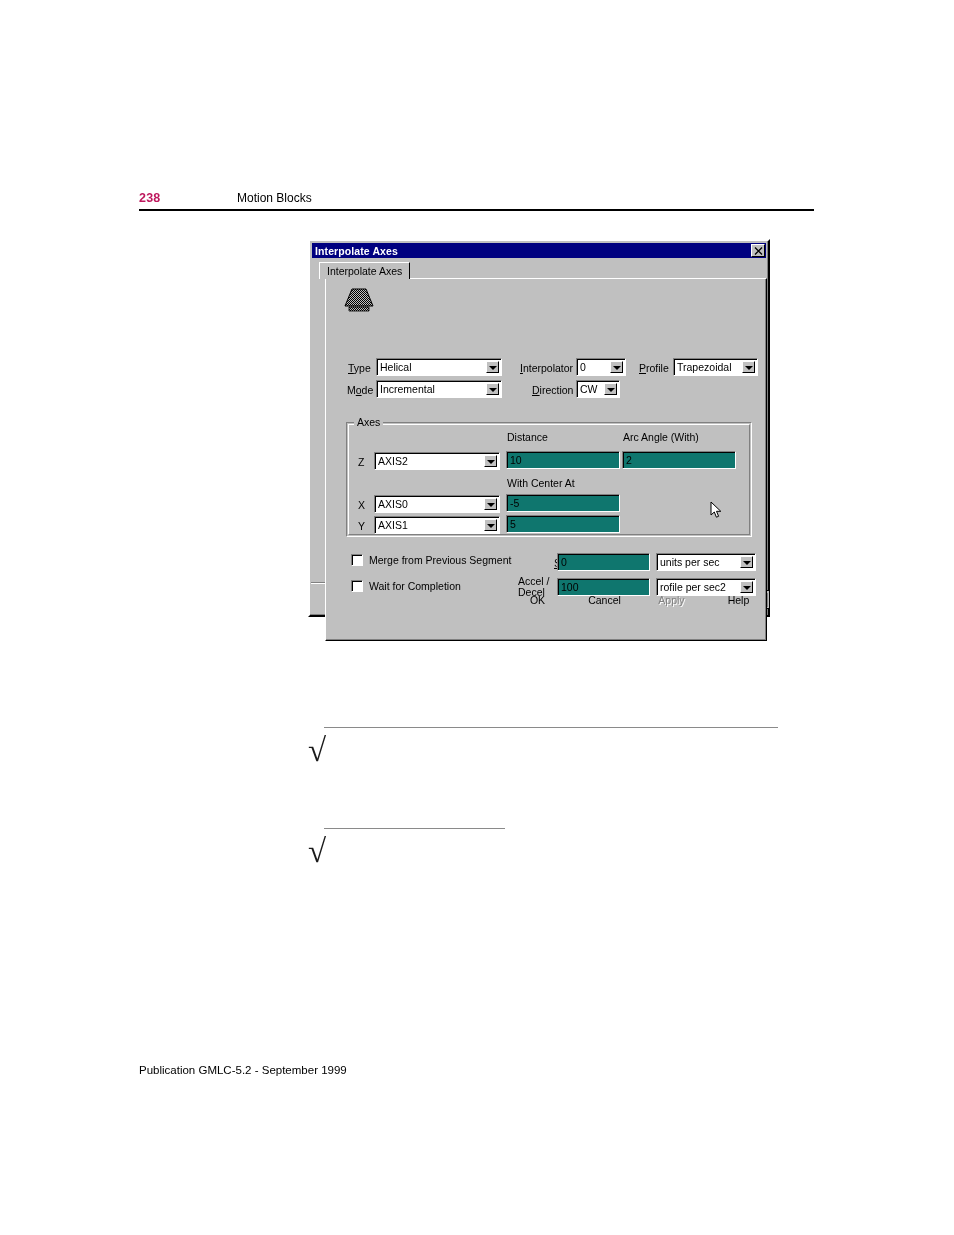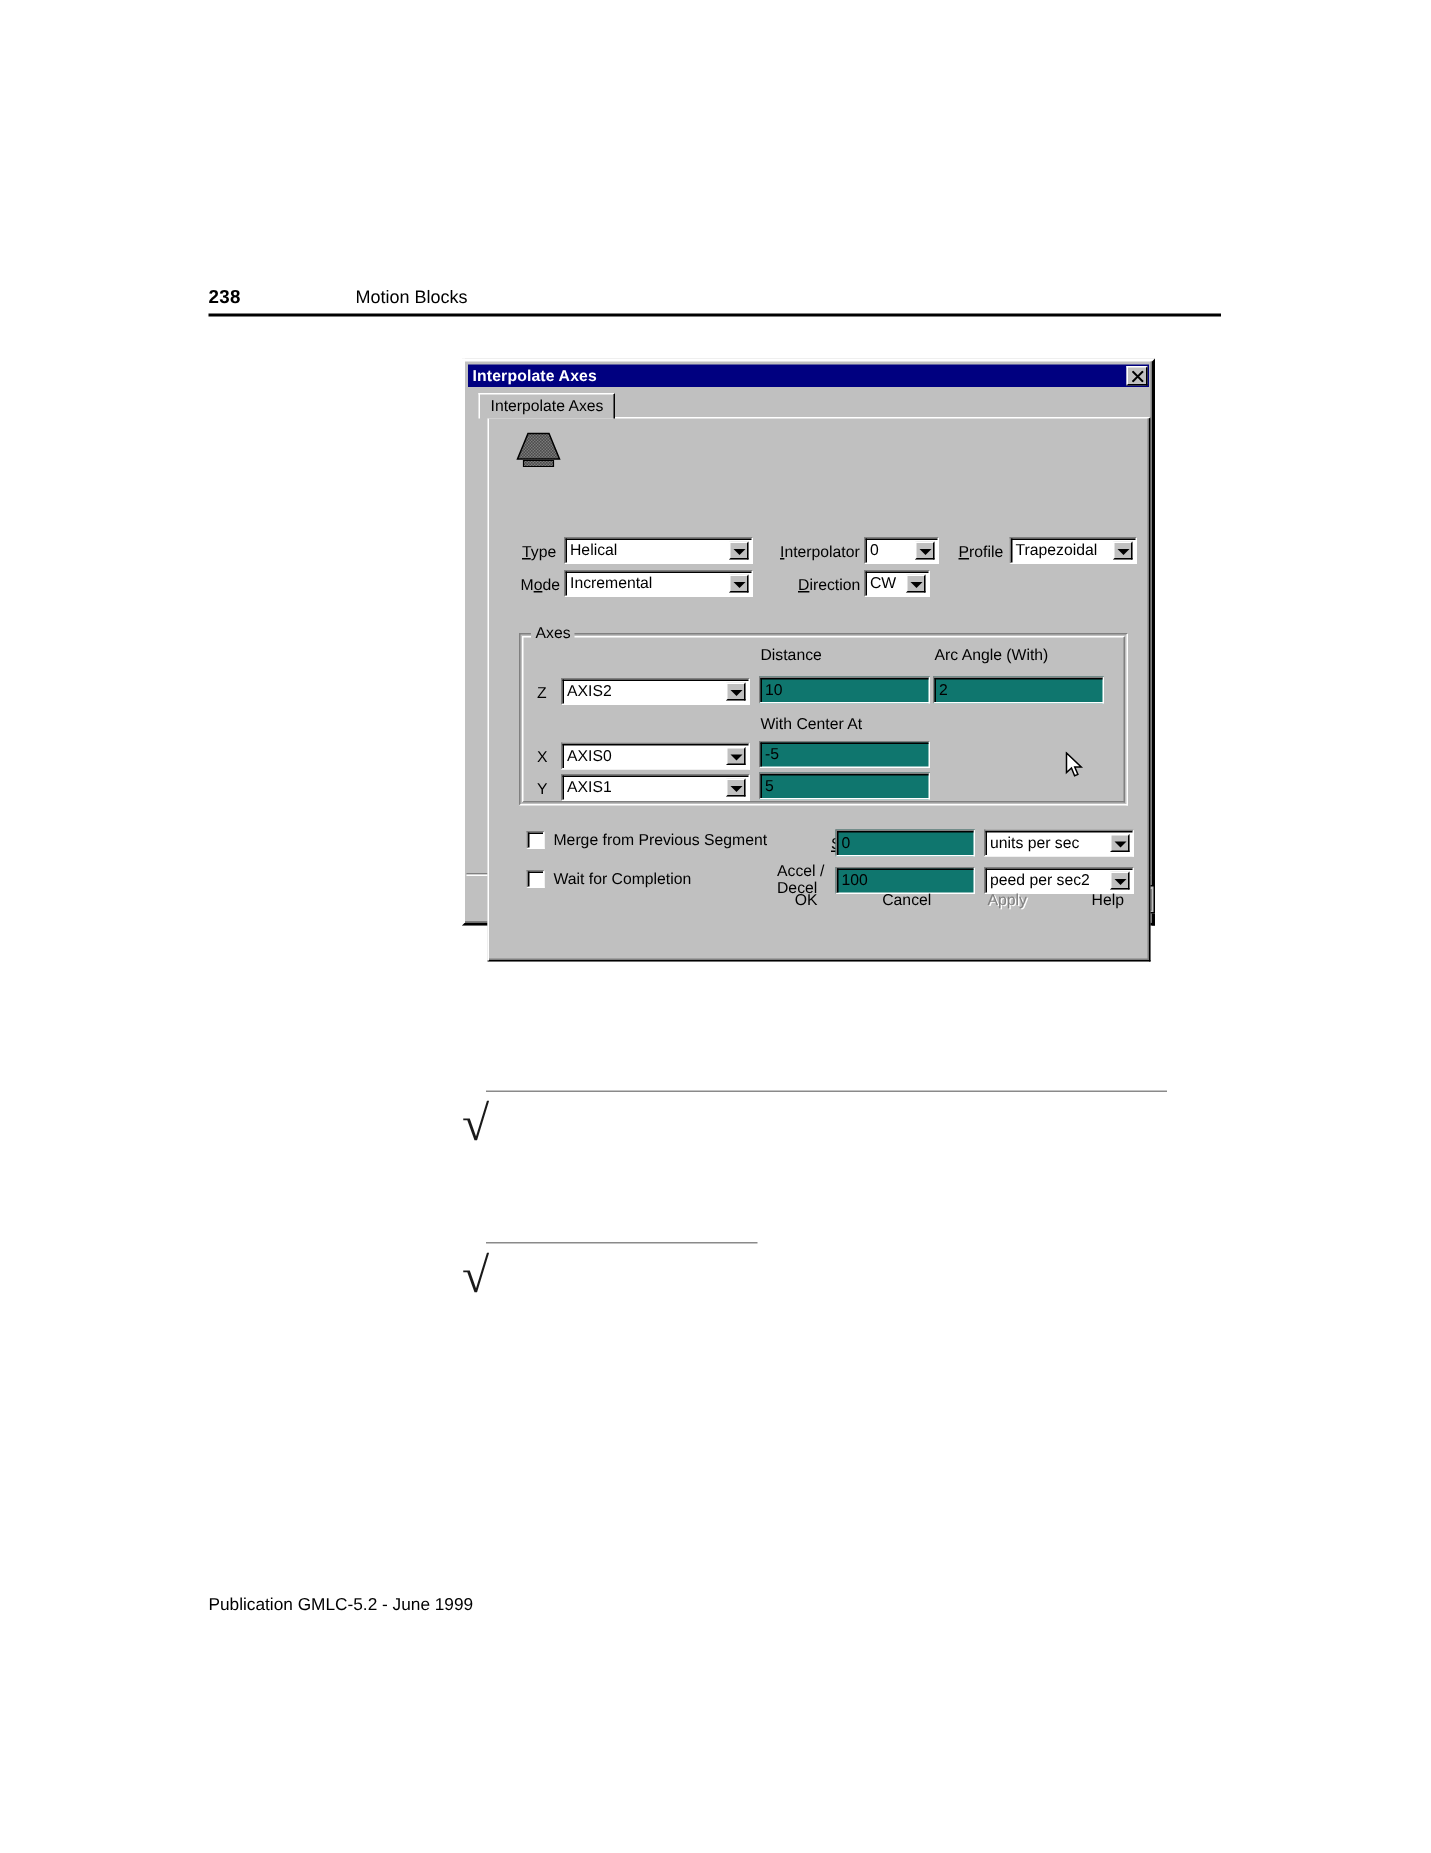--- a/index.html
+++ b/index.html
@@ -22,21 +22,21 @@
     top: 190px;
     width: 675px;
     height: 24px;
   }
   .page-header .pg-num {
     position: absolute;
     left: 0;
     top: 1px;
     font-size: 12.5px;
     font-weight: bold;
-    color: #000000;
+    color: #be185d;
     letter-spacing: 0.2px;
   }
   .page-header .pg-chapter {
     position: absolute;
     left: 98px;
     top: 1px;
     font-size: 12px;
     color: #000;
   }
   .page-header .rule {
@@ -566,21 +566,21 @@
     </div>
 
     <div class="lbl" style="left:192px; top:296px;">Accel /</div>
     <div class="lbl" style="left:192px; top:307px;">Decel</div>
     <div class="txt" style="left:231px; top:299px; width:93px;">
       <div class="inner-dark"></div>
       <div class="txt-val">100</div>
     </div>
     <div class="combo" style="left:330px; top:299px; width:100px;">
       <div class="inner-dark"></div>
-      <div class="combo-text">peed per sec2</div>
+      <div class="combo-text">rofile per sec2</div>
       <div class="combo-btn"></div>
     </div>
   </div>
 
   <div class="btn-sep"></div>
 
   <div class="btn" style="left:196px; top:349px; width:63px;">
     <div class="btn-bevel"></div>
     <span class="btn-face">OK</span>
   </div>
@@ -601,13 +601,13 @@
 
 <div class="radical" id="radical-1">
   <span class="glyph">√</span>
   <span class="bar"></span>
 </div>
 <div class="radical" id="radical-2">
   <span class="glyph">√</span>
   <span class="bar"></span>
 </div>
 
-<div class="page-footer">Publication GMLC-5.2 - June 1999</div>
+<div class="page-footer">Publication GMLC-5.2 - September 1999</div>
 
 </body></html>

